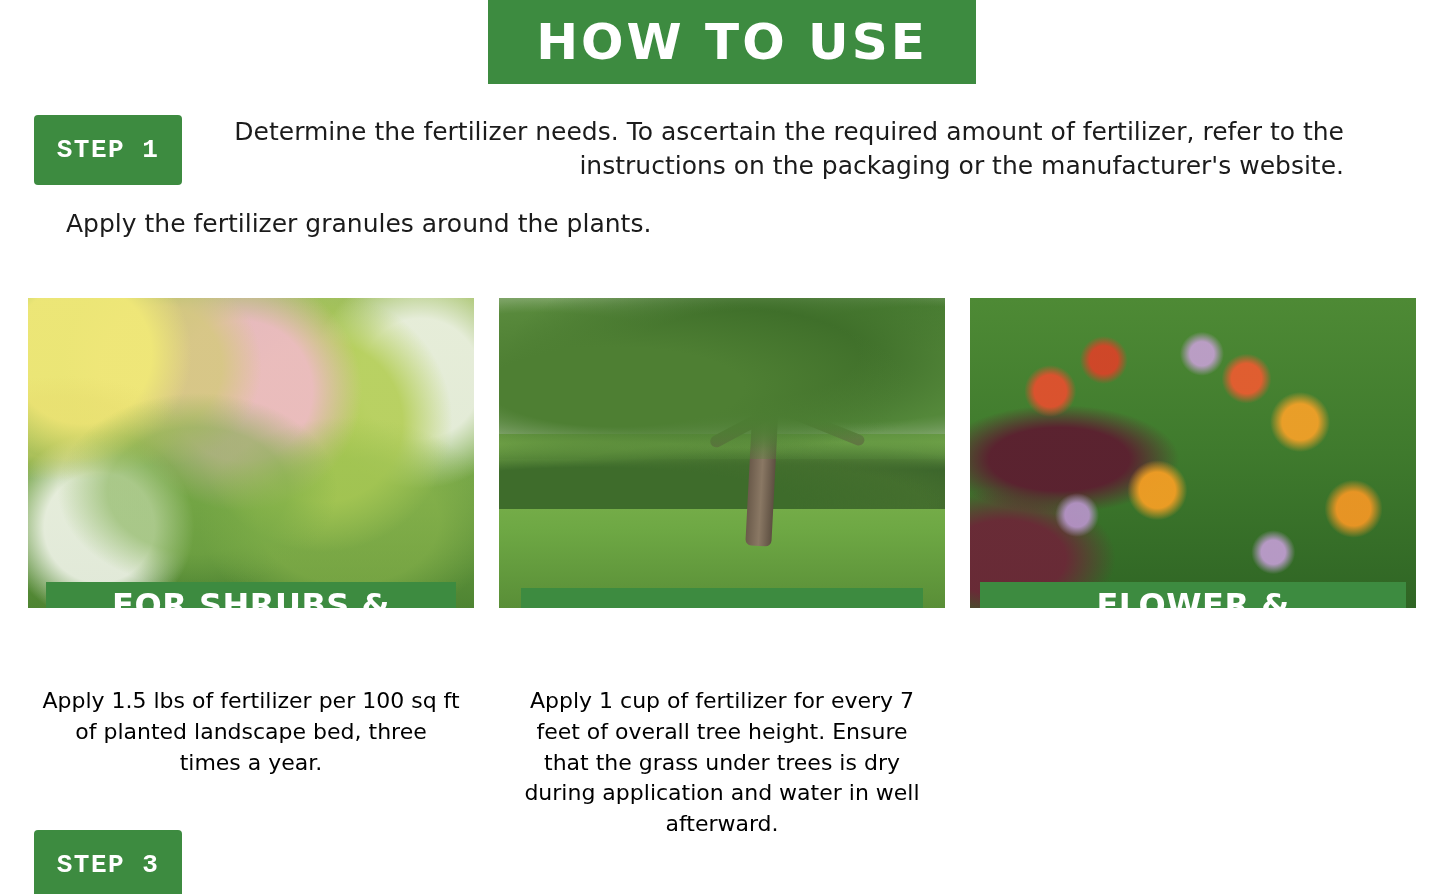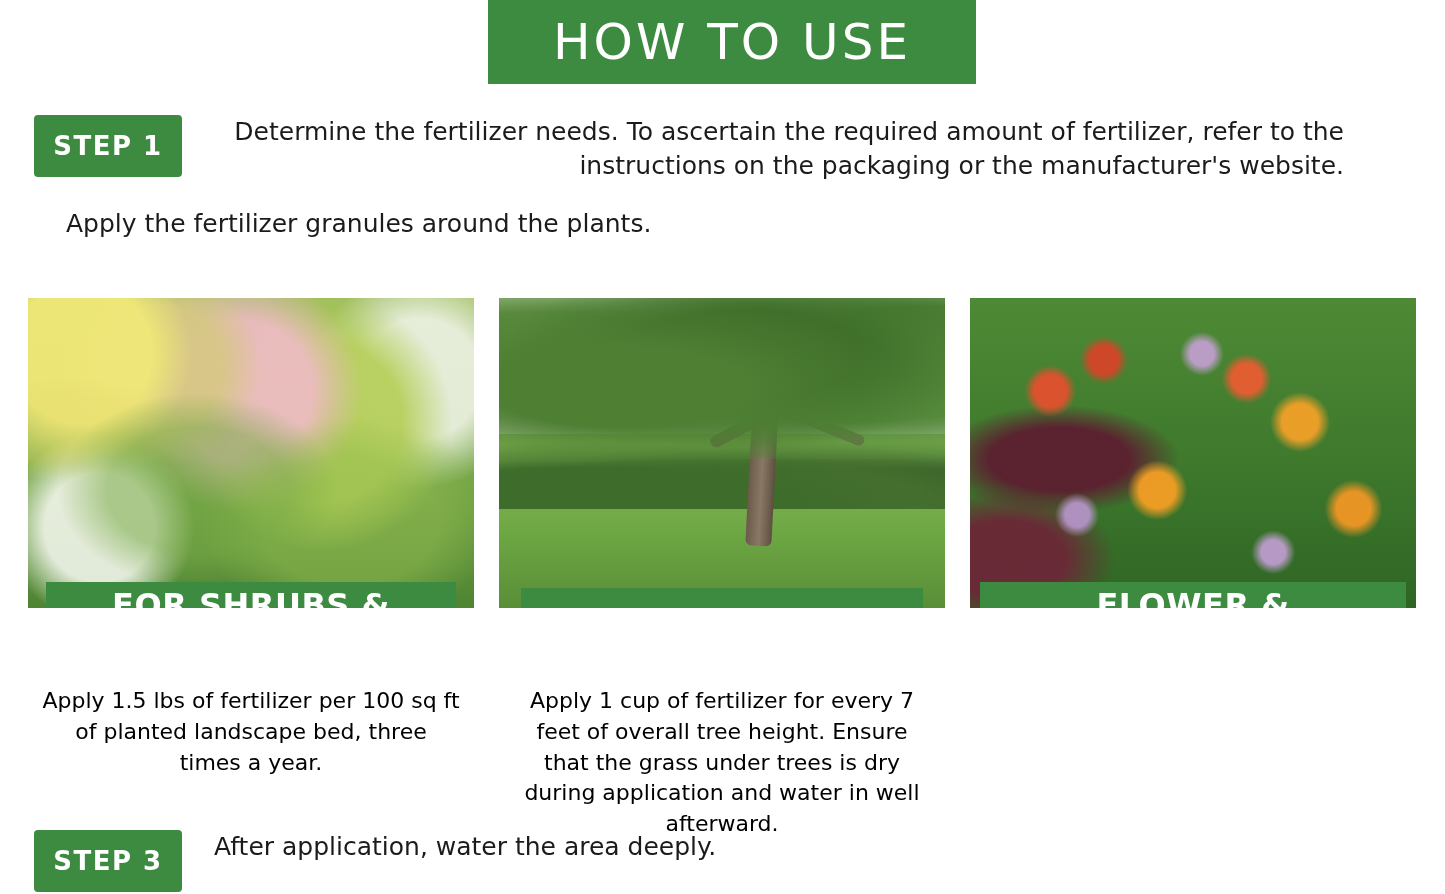--- a/index.html
+++ b/index.html
@@ -24,41 +24,42 @@
     width: 488px;
     height: 84px;
     background: #3d8b40;
     display: flex;
     align-items: center;
     justify-content: center;
   }
   .title-banner .title-text {
     color: #ffffff;
     font-family: "DejaVu Sans", sans-serif;
-    font-weight: normal;
+    font-weight: bold;
     font-size: 50px;
     letter-spacing: 3px;
     line-height: 1;
   }
 
   
   .step-row {
     position: absolute;
     display: flex;
     align-items: flex-start;
   }
   .step-badge {
     width: 148px;
-    height: 62px;
+    height: 70px;
     background: #3d8b40;
     border-radius: 4px;
     display: flex;
     align-items: center;
     justify-content: center;
     flex: 0 0 auto;
+    font-family: Liberation Mono, monospace;
   }
   .step-badge .badge-label {
     color: #ffffff;
     font-weight: bold;
     font-size: 26px;
     letter-spacing: 1.5px;
   }
   .step-text {
     margin-left: 32px;
     font-size: 25px;
@@ -248,14 +249,13 @@
       </div>
     </div>
   </div>
 
 </div>
 
 <div class="step-row" id="step-row-3">
   <div class="step-badge">
     <span class="badge-label">STEP 3</span>
   </div>
-  <div class="step-text">After application, water the area deeply.</div>
 </div>
 
 </body></html>

